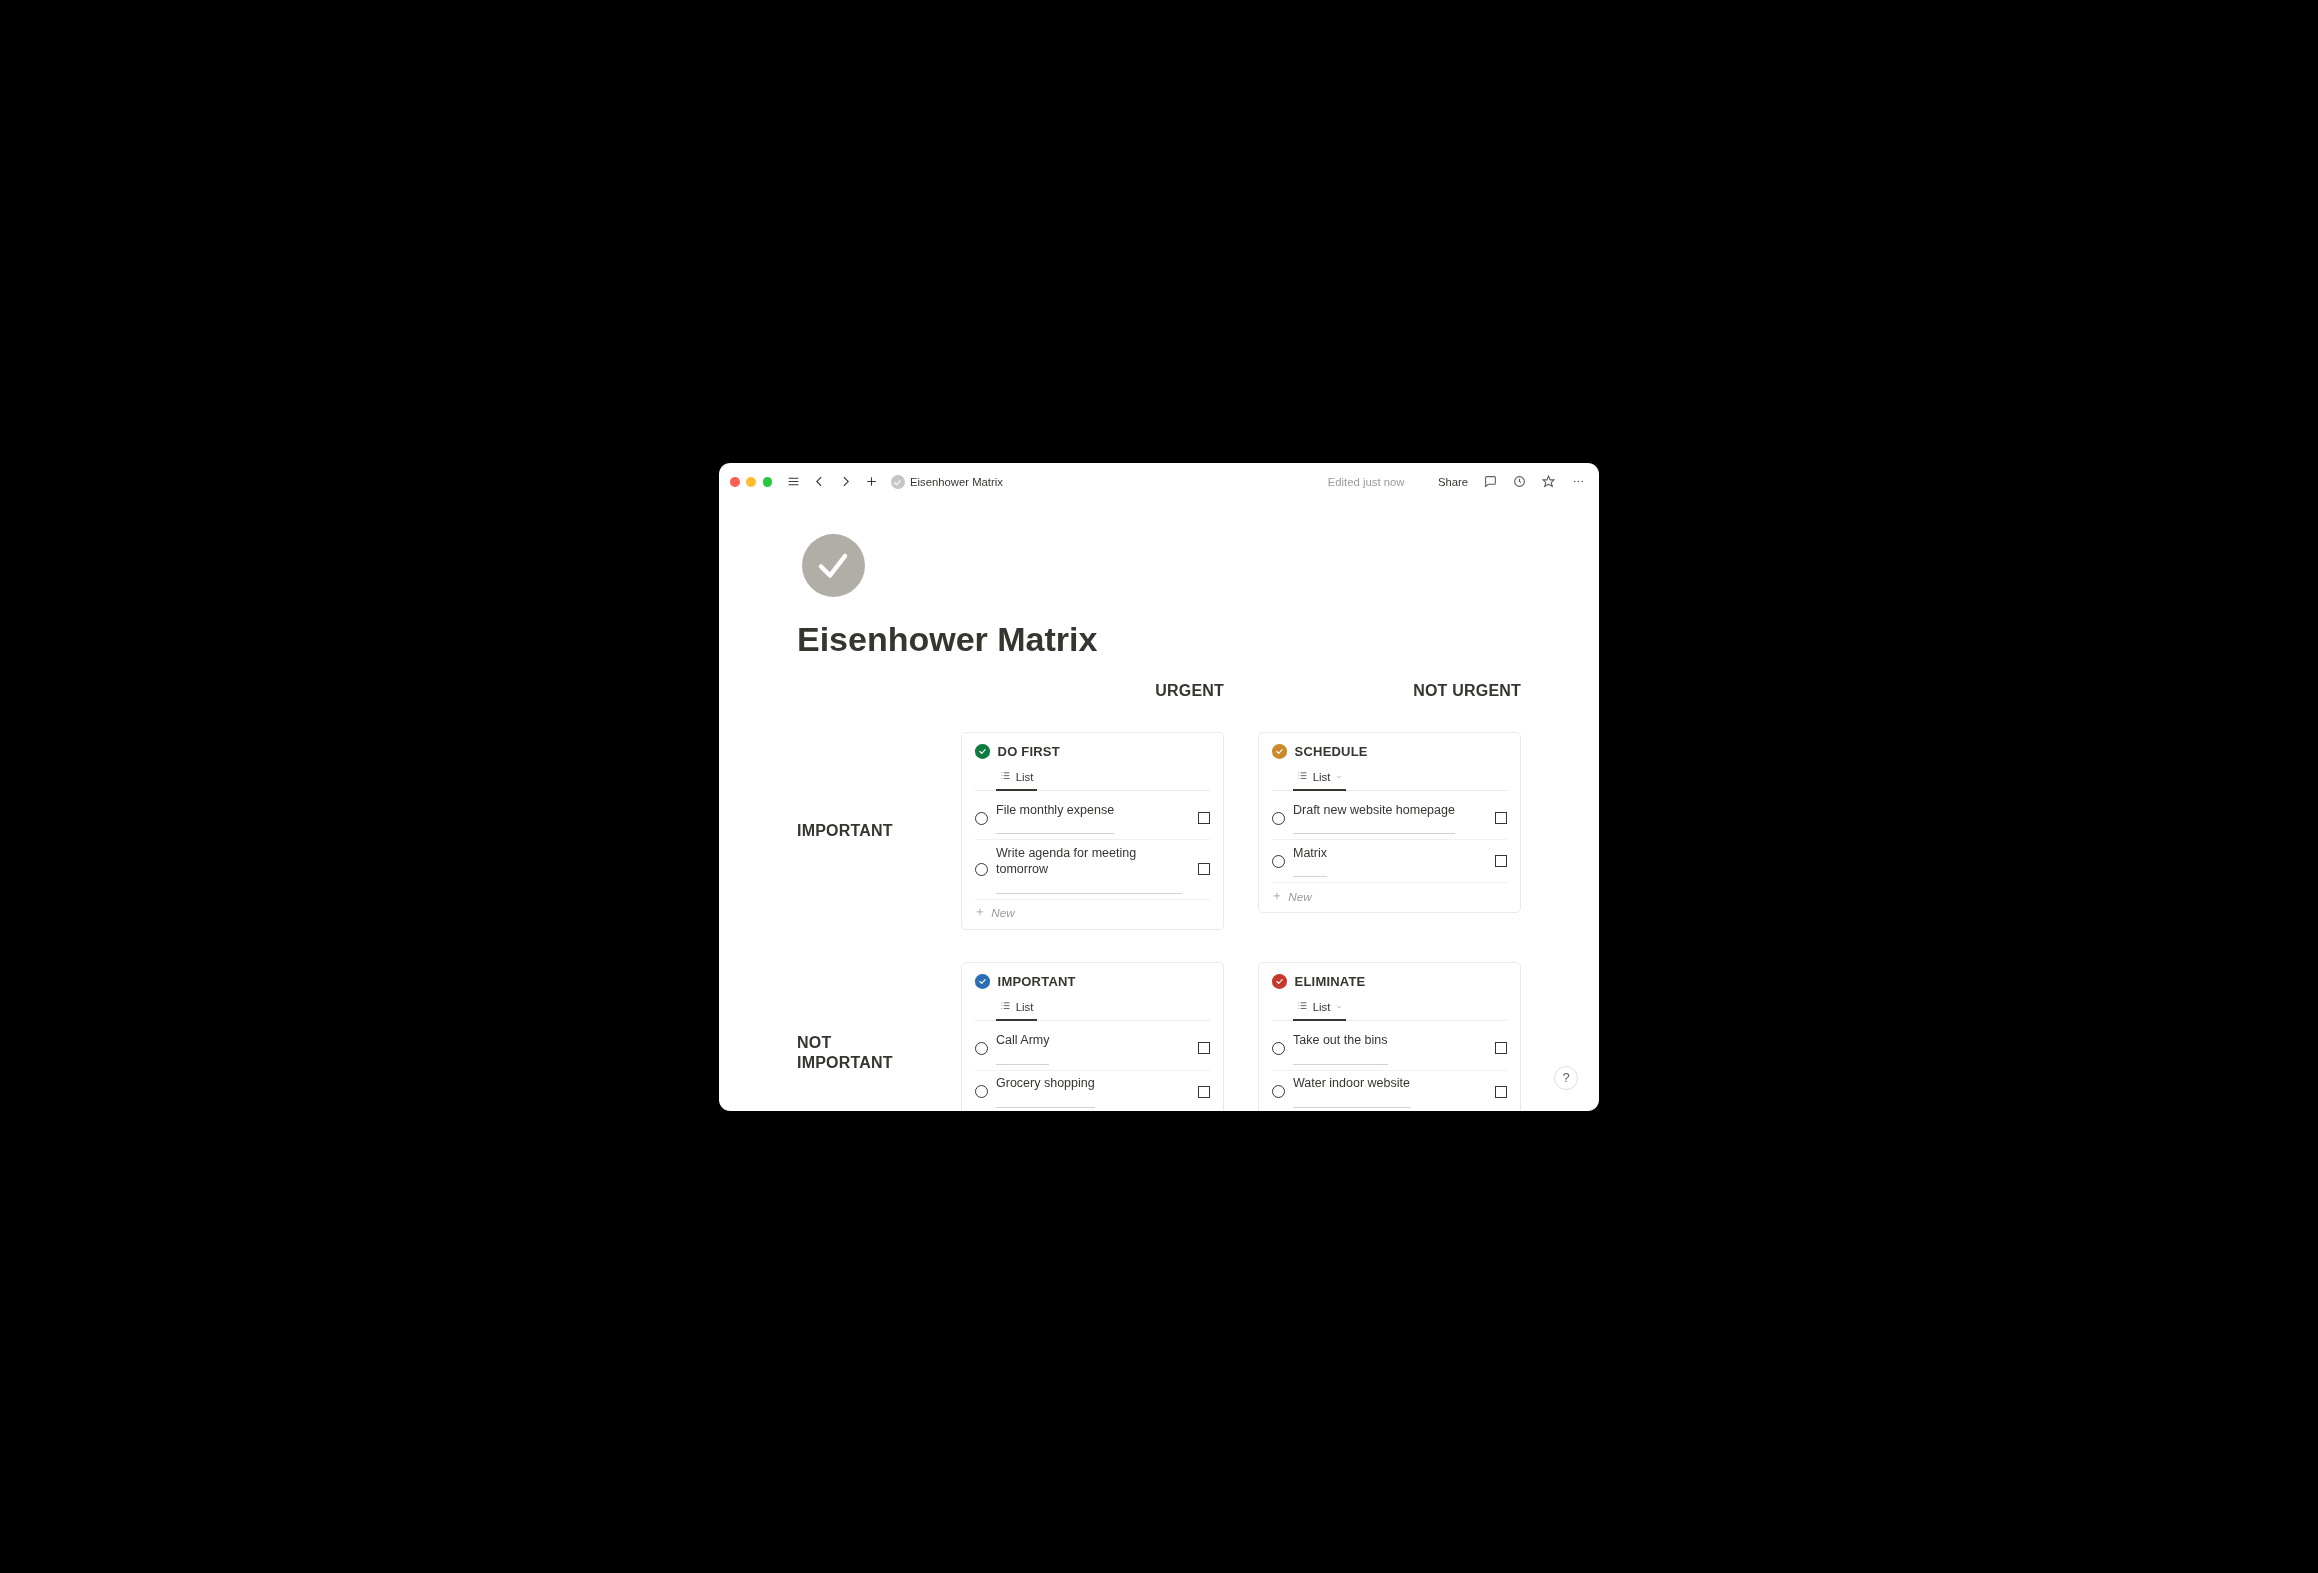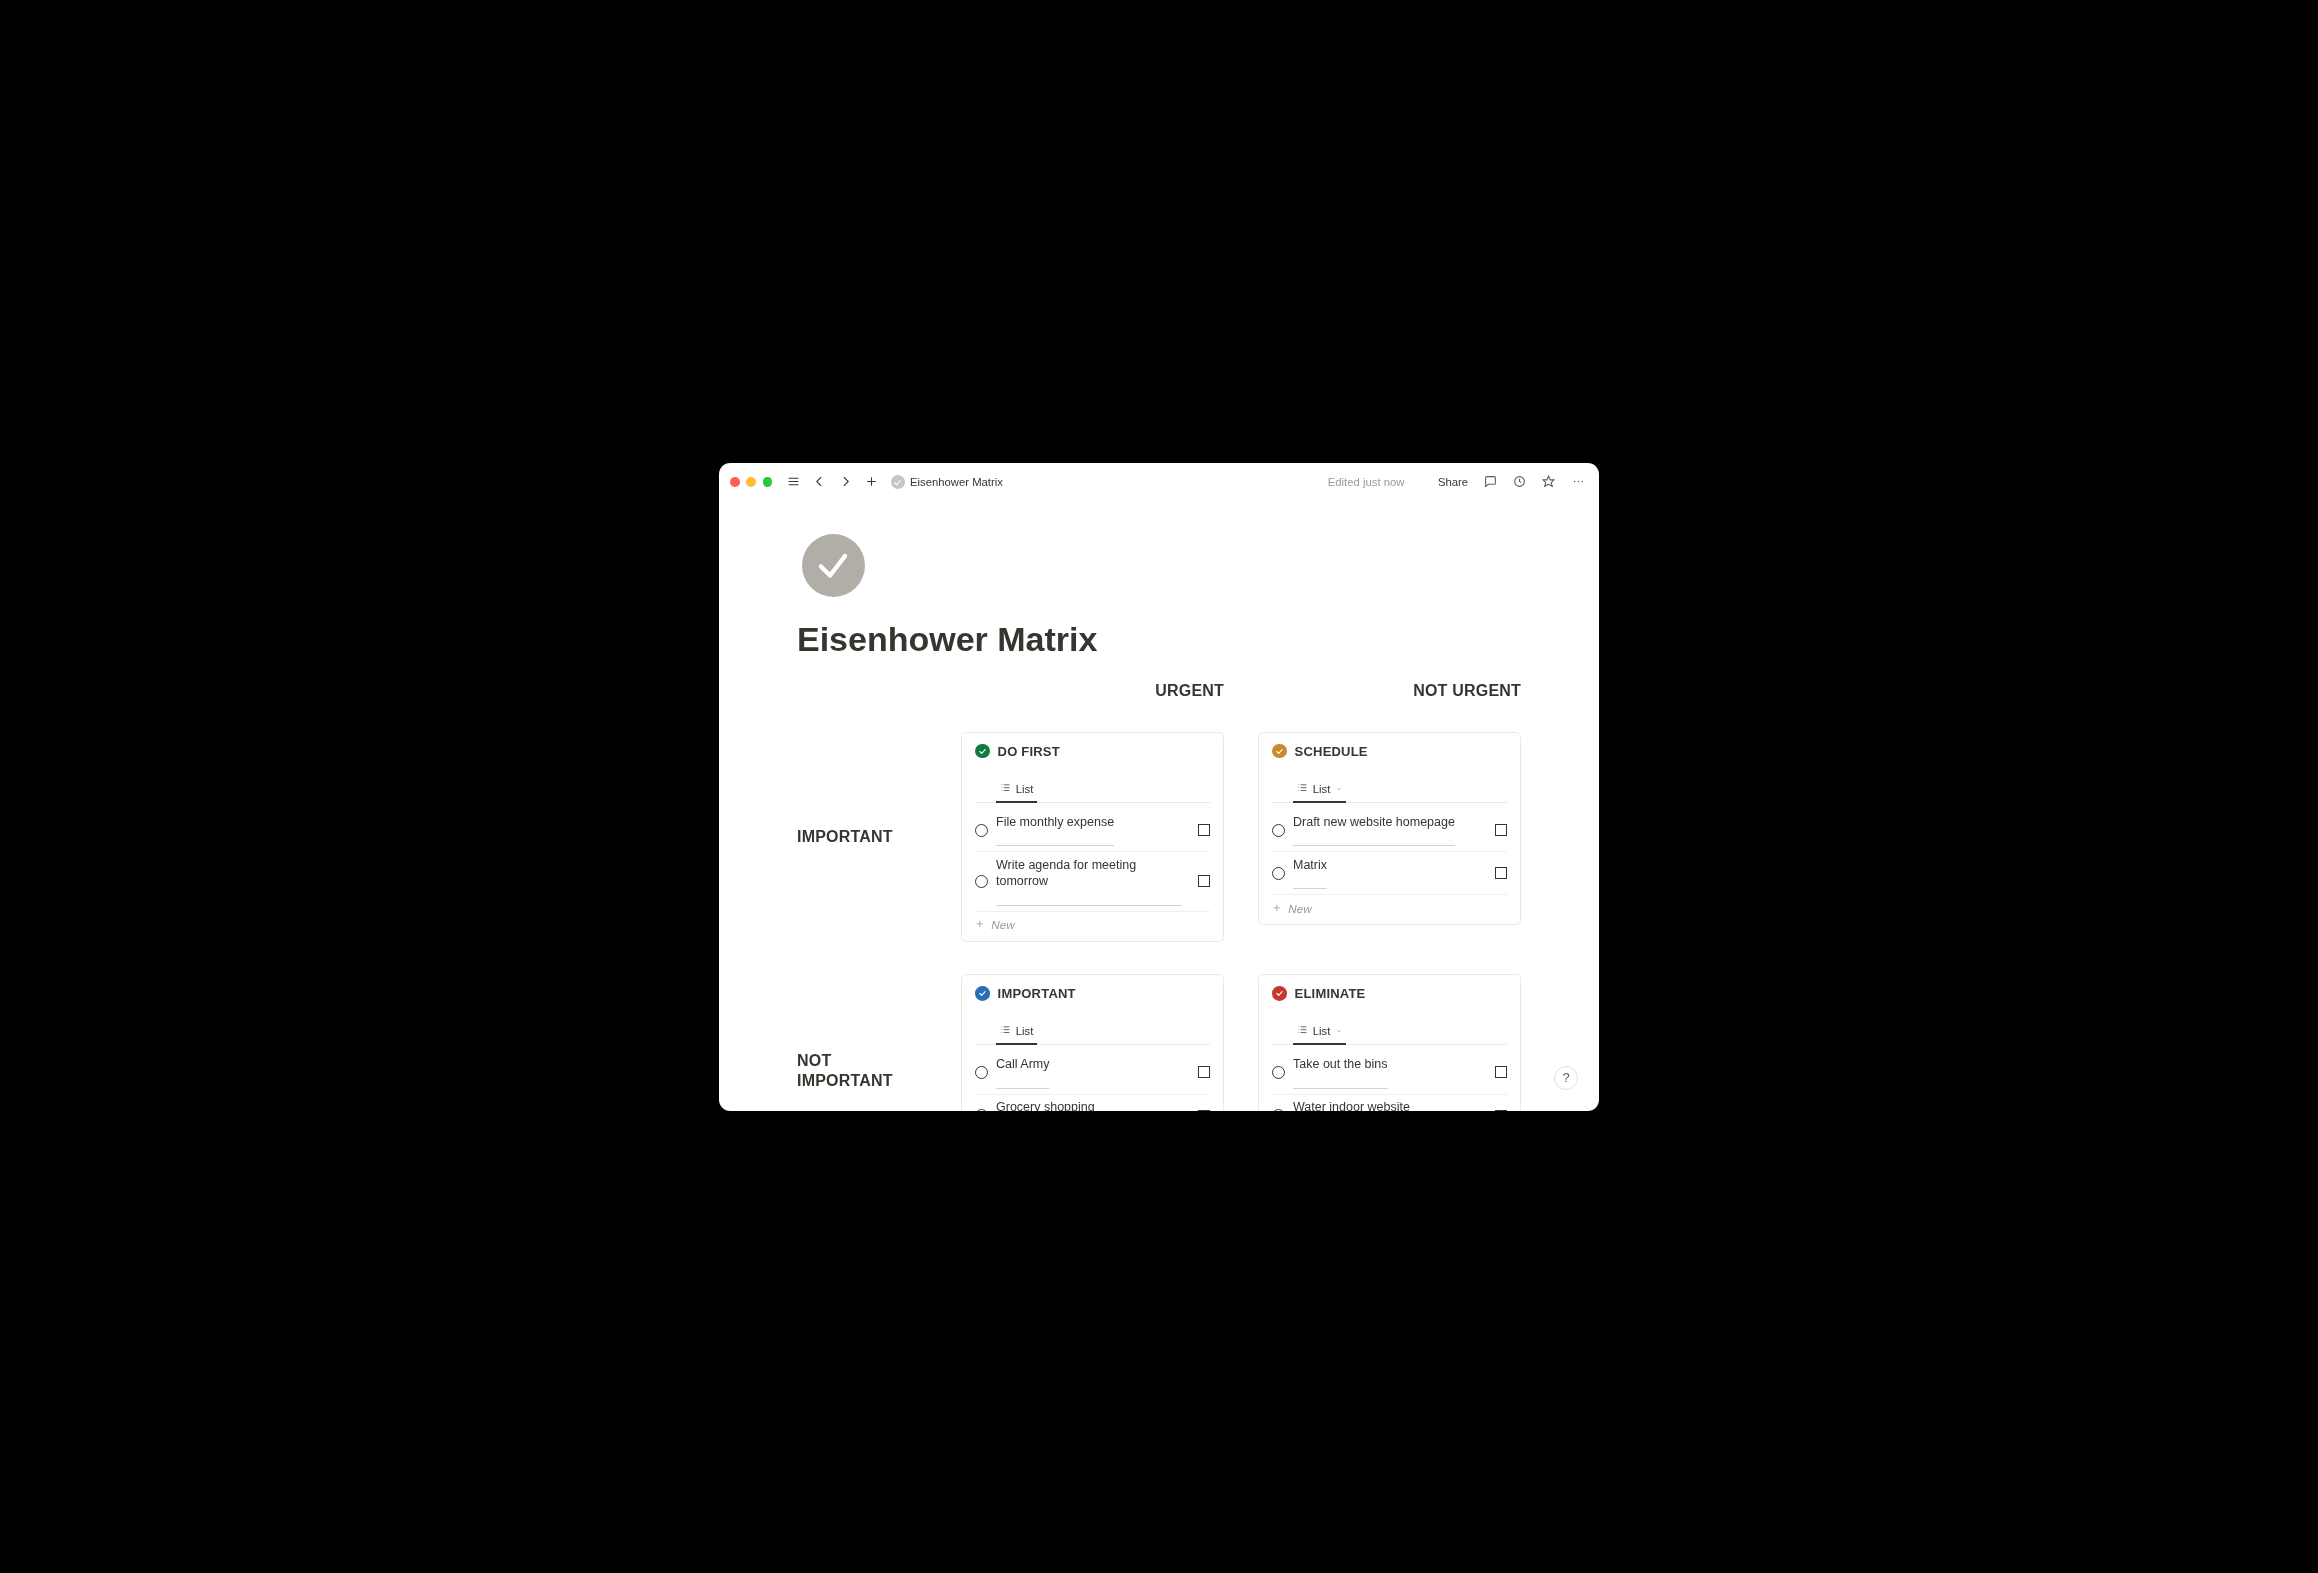--- a/index.html
+++ b/index.html
@@ -100,21 +100,21 @@
     line-height:1.25;
   }
 
   .card {
     border:0.8px solid #e9e9e7;
     border-radius:4.9px;
     padding: 11.3px 13px 8px 13px;
     background:#fff;
   }
   .card-head {
-    display:flex; gap:8px;
+    display:flex; align-items:center; gap:8px;
     margin-bottom:8px;
   }
   .badge {
     width:14.6px; height:14.6px; border-radius:50%;
     display:flex; align-items:center; justify-content:center;
   }
   .badge svg { width:9px; height:9px; stroke:#fff; fill:none; stroke-width:3; stroke-linecap:round; stroke-linejoin:round;}
   .badge.green { background:#0f7b3f; }
   .badge.yellow { background:#cb8b2d; }
   .badge.blue { background:#2a6fb5; }
@@ -126,21 +126,20 @@
     display:flex; gap:9.7px;
     border-bottom:0.8px solid #e9e9e7;
     margin: 0 0px 0px 0px;
     padding-left: 23px;
   }
   .view-tab {
     display:flex; align-items:center; gap:4.9px;
     font-size:11.3px; color:#37352f;
     padding: 3.2px 1.6px 6.5px 1.6px;
     position:relative;
-    margin-top:12px;
   }
   .view-tab.active::after {
     content:""; position:absolute; left:-1.6px; right:-1.6px; bottom:-0.8px;
     height:1.6px; background:#37352f;
   }
   .view-tab .list-ico svg { width:11.3px; height:11.3px; stroke:#5f5e5b; fill:none; stroke-width:2;}
   .view-tab .chev { color:#9b9a97; }
   .view-tab .chev svg{ width:8px; height:8px; stroke:currentColor; fill:none; stroke-width:2;}
 
   .items { padding-top:6.5px; }

